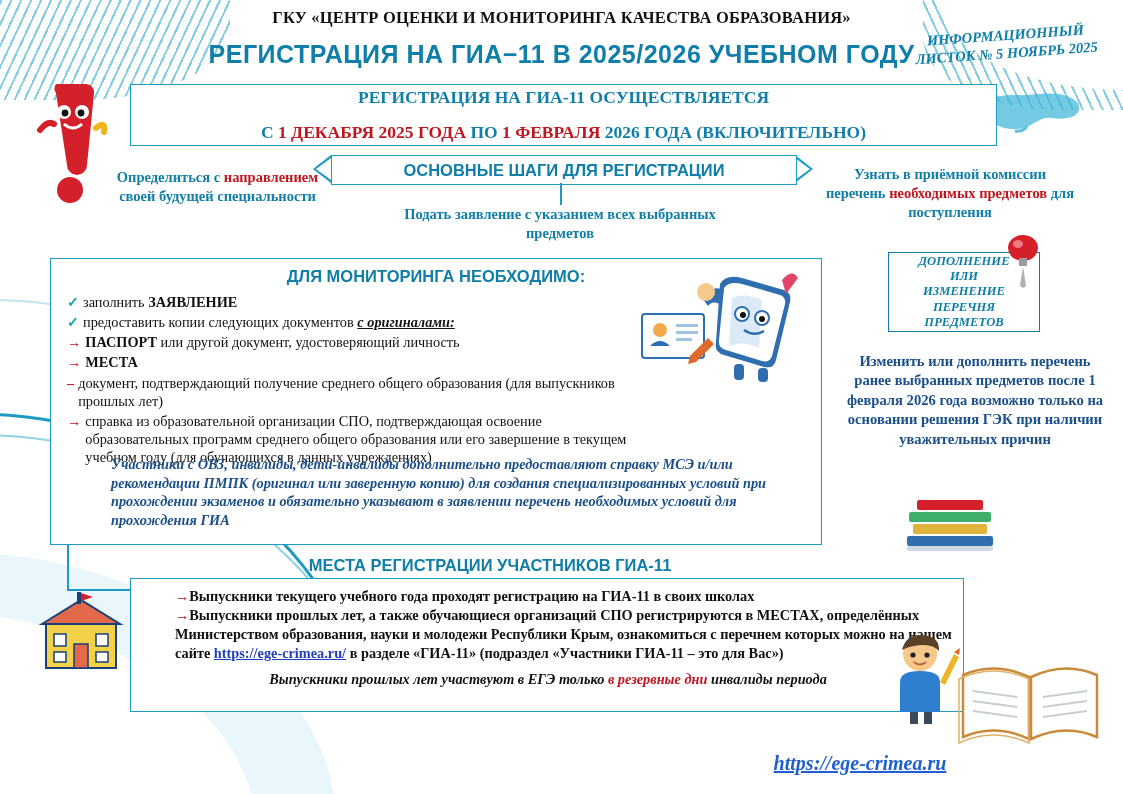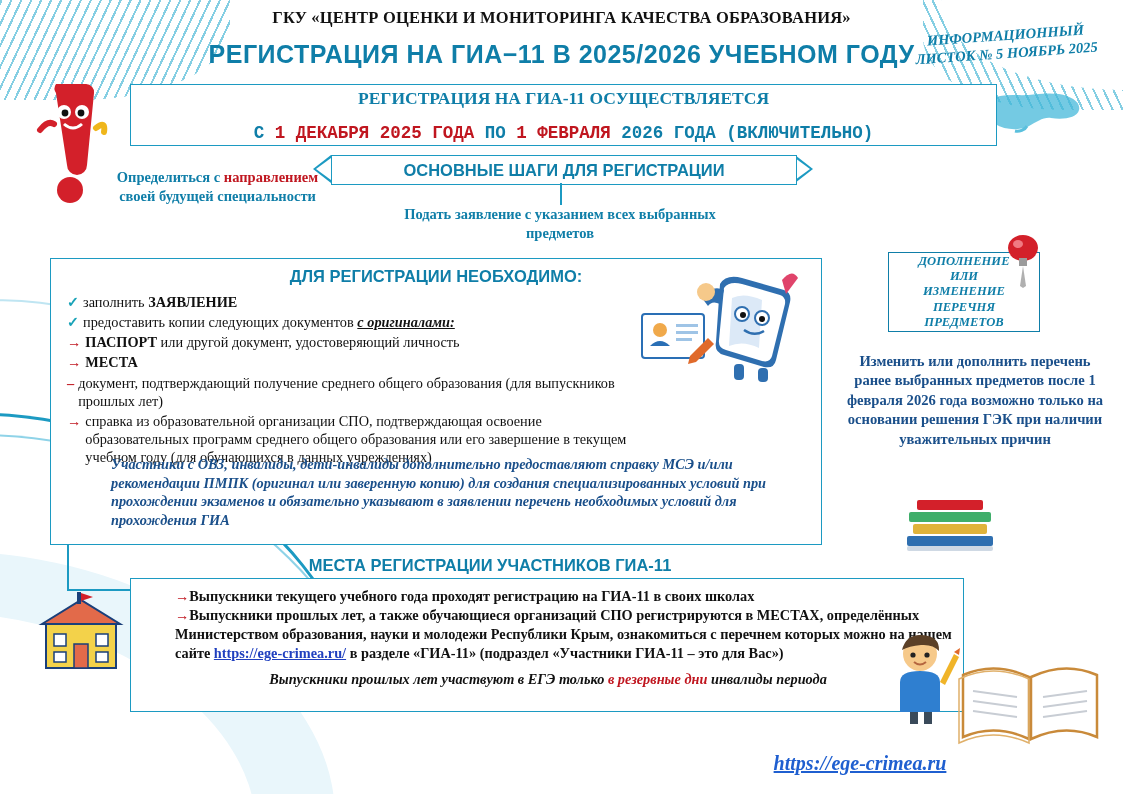--- a/index.html
+++ b/index.html
@@ -61,21 +61,21 @@
     opacity:.85;
   }
 
   
   .period-box{
     position:absolute;left:130px;top:84px;width:865px;height:60px;
     border:1.5px solid #1c9ac2;background:#ffffff;
     display:flex;flex-direction:column;justify-content:center;align-items:center;
   }
   .period-l1{font-family:"Liberation Serif",serif;font-weight:bold;font-size:17.5px;color:#0f7ea8;}
-  .period-l2{font-family:Liberation Mono, monospace;font-weight:bold;font-size:17.5px;color:#0f7ea8;margin-top:14px;}
+  .period-l2{font-family:Liberation Serif, serif;font-weight:bold;font-size:17.5px;color:#0f7ea8;margin-top:14px;}
   .period-l2 .red{color:#c0161f;}
 
   
   .ribbon{
     position:absolute;left:313px;top:155px;width:500px;height:28px;
   }
   .ribbon .body{
     position:absolute;left:18px;top:0;width:464px;height:28px;
     border:1.5px solid #1c9ac2;background:#fff;
     display:flex;align-items:center;justify-content:center;
@@ -216,39 +216,43 @@
     <div class="rtip">
         <i></i>
       </div>
     <div class="body">ОСНОВНЫЕ ШАГИ ДЛЯ РЕГИСТРАЦИИ</div>
   </div>
 
   <div class="note note-left">
     Определиться с <span class="red">направлением</span> своей будущей специальности
   </div>
   <div class="note note-mid">Подать заявление с указанием всех выбранных предметов</div>
+  <div class="note note-right">
+    <span>Узнать в приёмной комиссии</span><br>
+    <span>перечень </span><span class="red">необходимых предметов</span><span> для поступления</span>
+  </div>
 
   <svg class="excl" viewBox="0 0 72 130">
     <path d="M20,6 h30 a8,8 0 0 1 8,9 l-7,72 a10,10 0 0 1 -20,0 l-11,-72 a8,8 0 0 1 0,-9 z" fill="#d3202a"></path>
     <circle cx="34" cy="112" r="13" fill="#d3202a"></circle>
     <circle cx="28" cy="34" r="7" fill="#fff"></circle>
       <circle cx="46" cy="34" r="7" fill="#fff"></circle>
     <circle cx="29" cy="35" r="3.4" fill="#111"></circle>
       <circle cx="45" cy="35" r="3.4" fill="#111"></circle>
     <path d="M28,46 q9,8 18,0" stroke="#fff" stroke-width="3" fill="none"></path>
     <path d="M4,52 q8,-10 14,-6" stroke="#d3202a" stroke-width="6" fill="none" stroke-linecap="round"></path>
     <path d="M60,50 q10,-8 8,4" stroke="#efb61b" stroke-width="6" fill="none" stroke-linecap="round"></path>
   </svg>
 
   <div class="conn conn-v" style="left:560px;top:183px;height:22px;"></div>
   <div class="conn conn-v" style="left:67px;top:543px;height:46px;"></div>
   <div class="conn conn-h" style="left:67px;top:589px;width:63px;"></div>
 
   <div class="reg-box">
-    <div class="reg-title">ДЛЯ РЕГИСТРАЦИИ НЕОБХОДИМО:</div>
+    <div class="reg-title">ДЛЯ МОНИТОРИНГА НЕОБХОДИМО:</div>
 
     <div class="reg-list">
       <div class="li">
         <span class="mk">✓</span>
         <span>заполнить <b>ЗАЯВЛЕНИЕ</b></span>
       </div>
       <div class="li">
         <span class="mk">✓</span>
         <span>предоставить копии следующих документов <span class="ul">с оригиналами:</span></span>
       </div>

